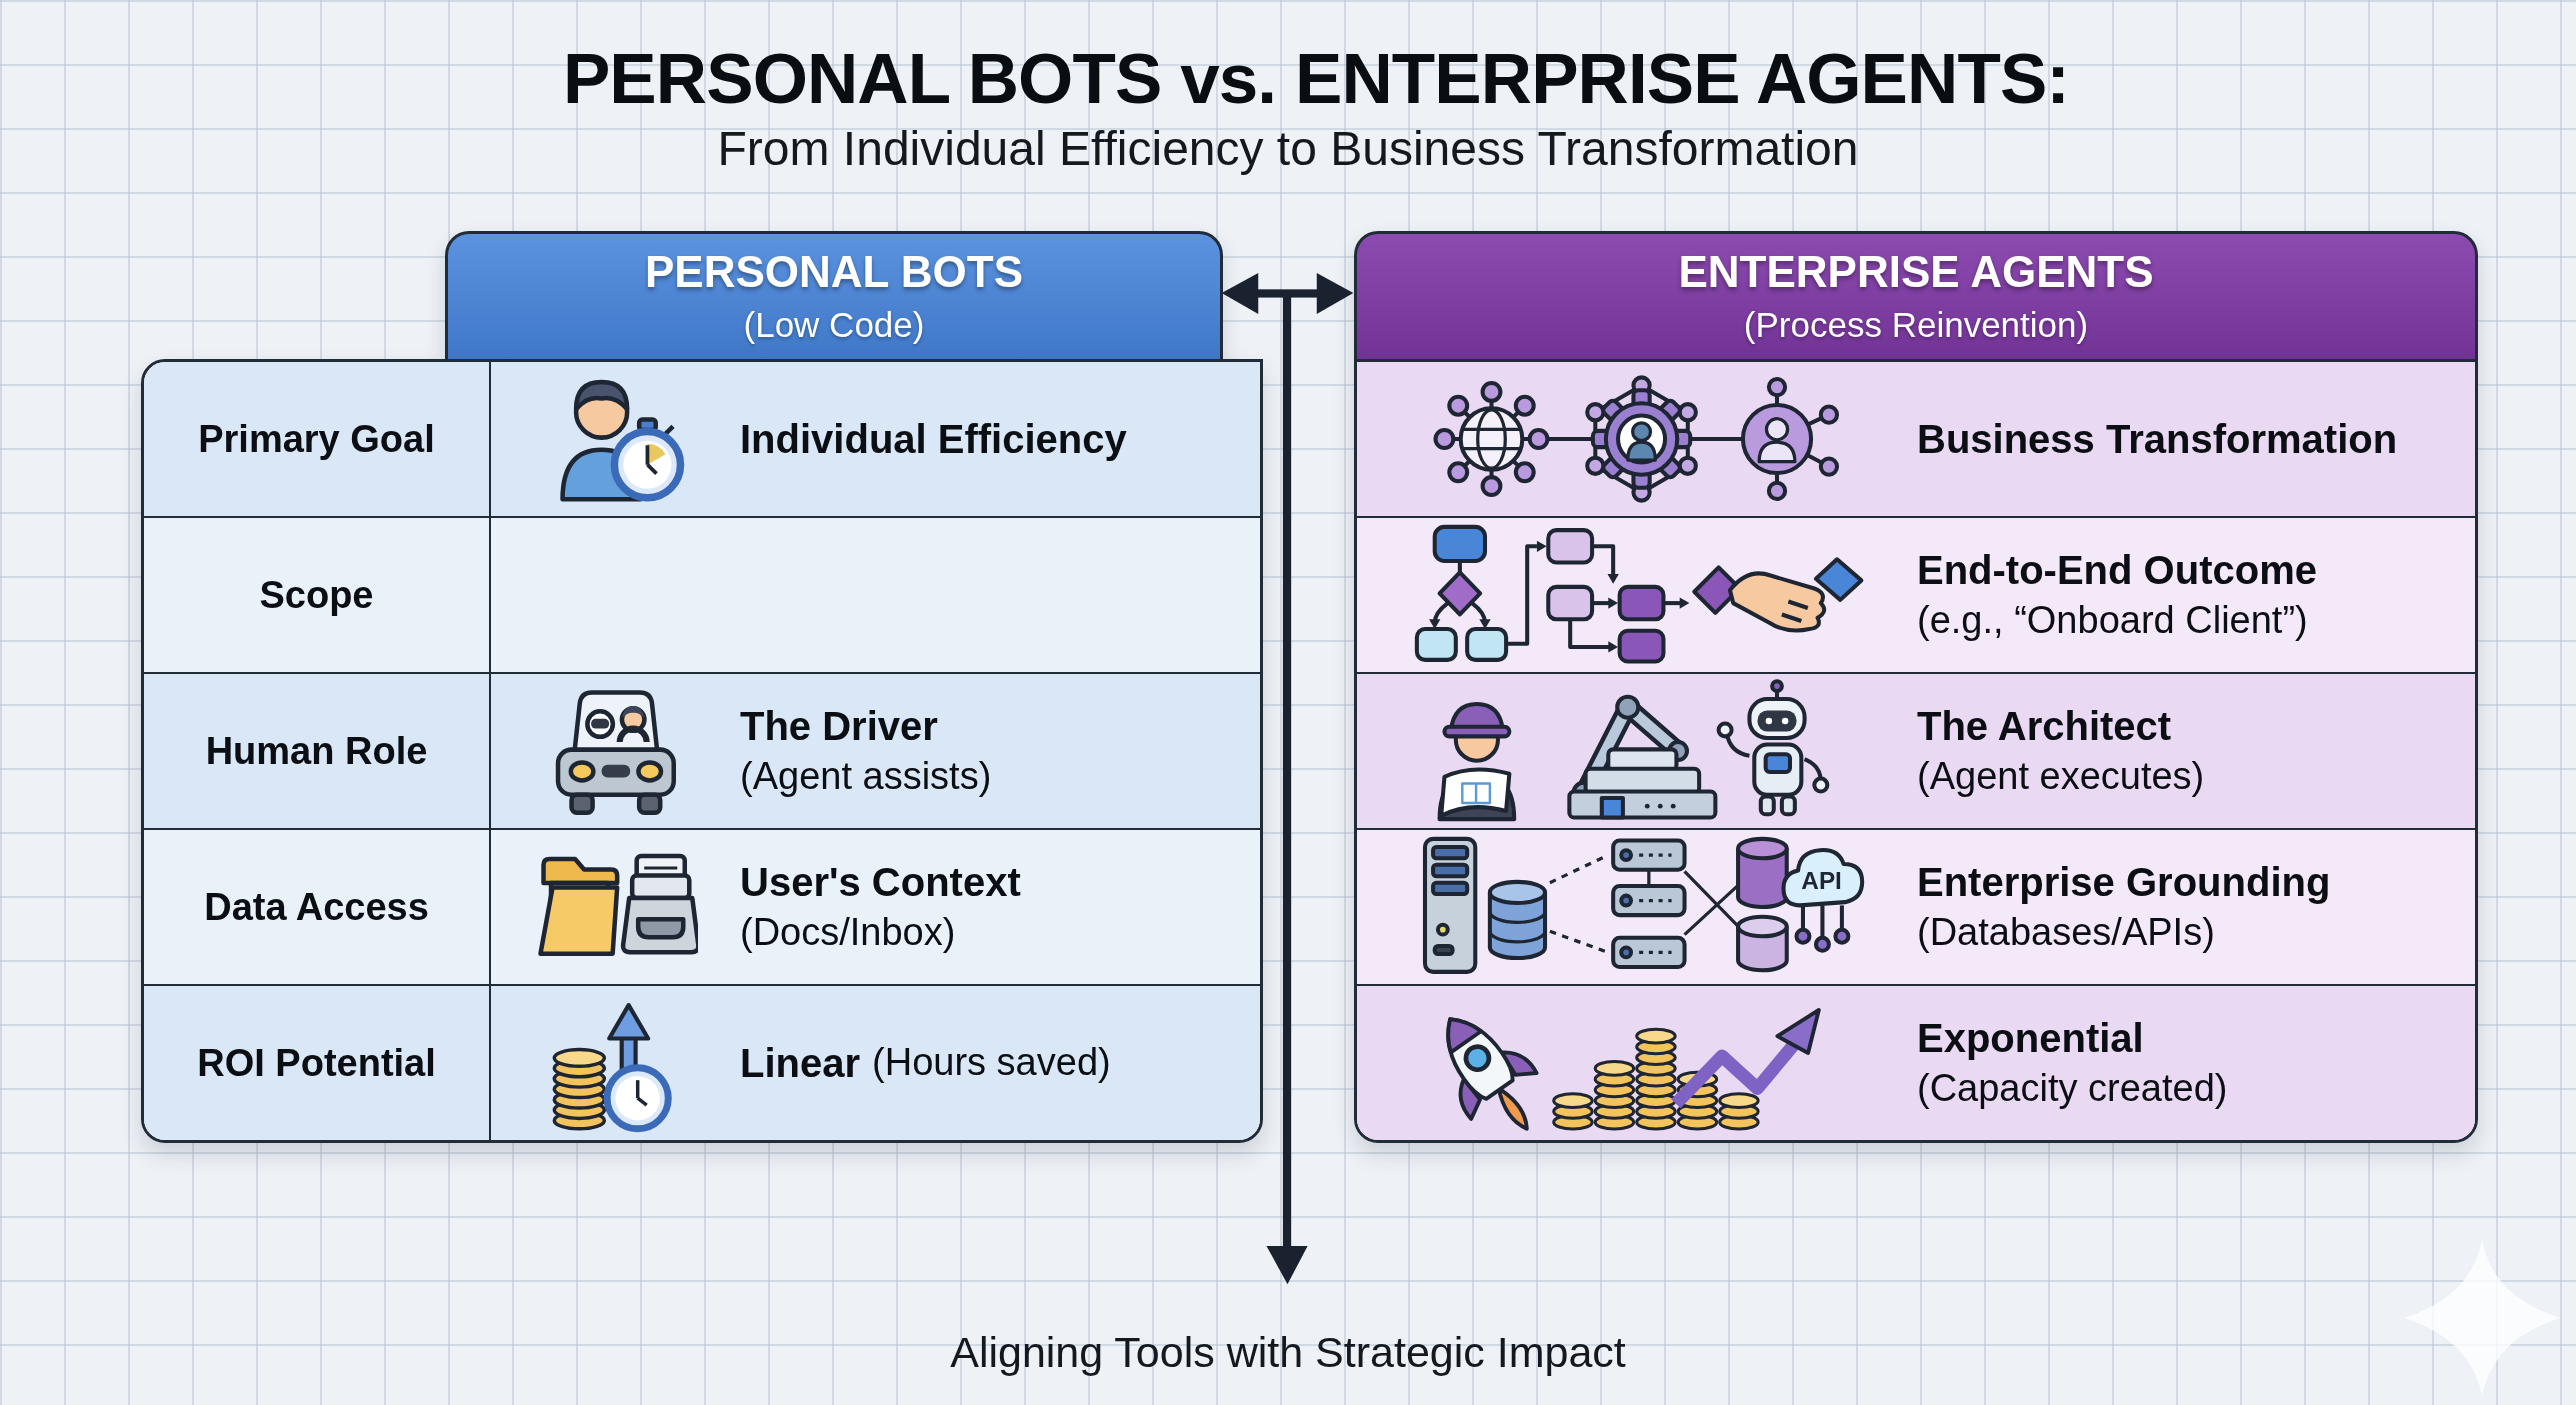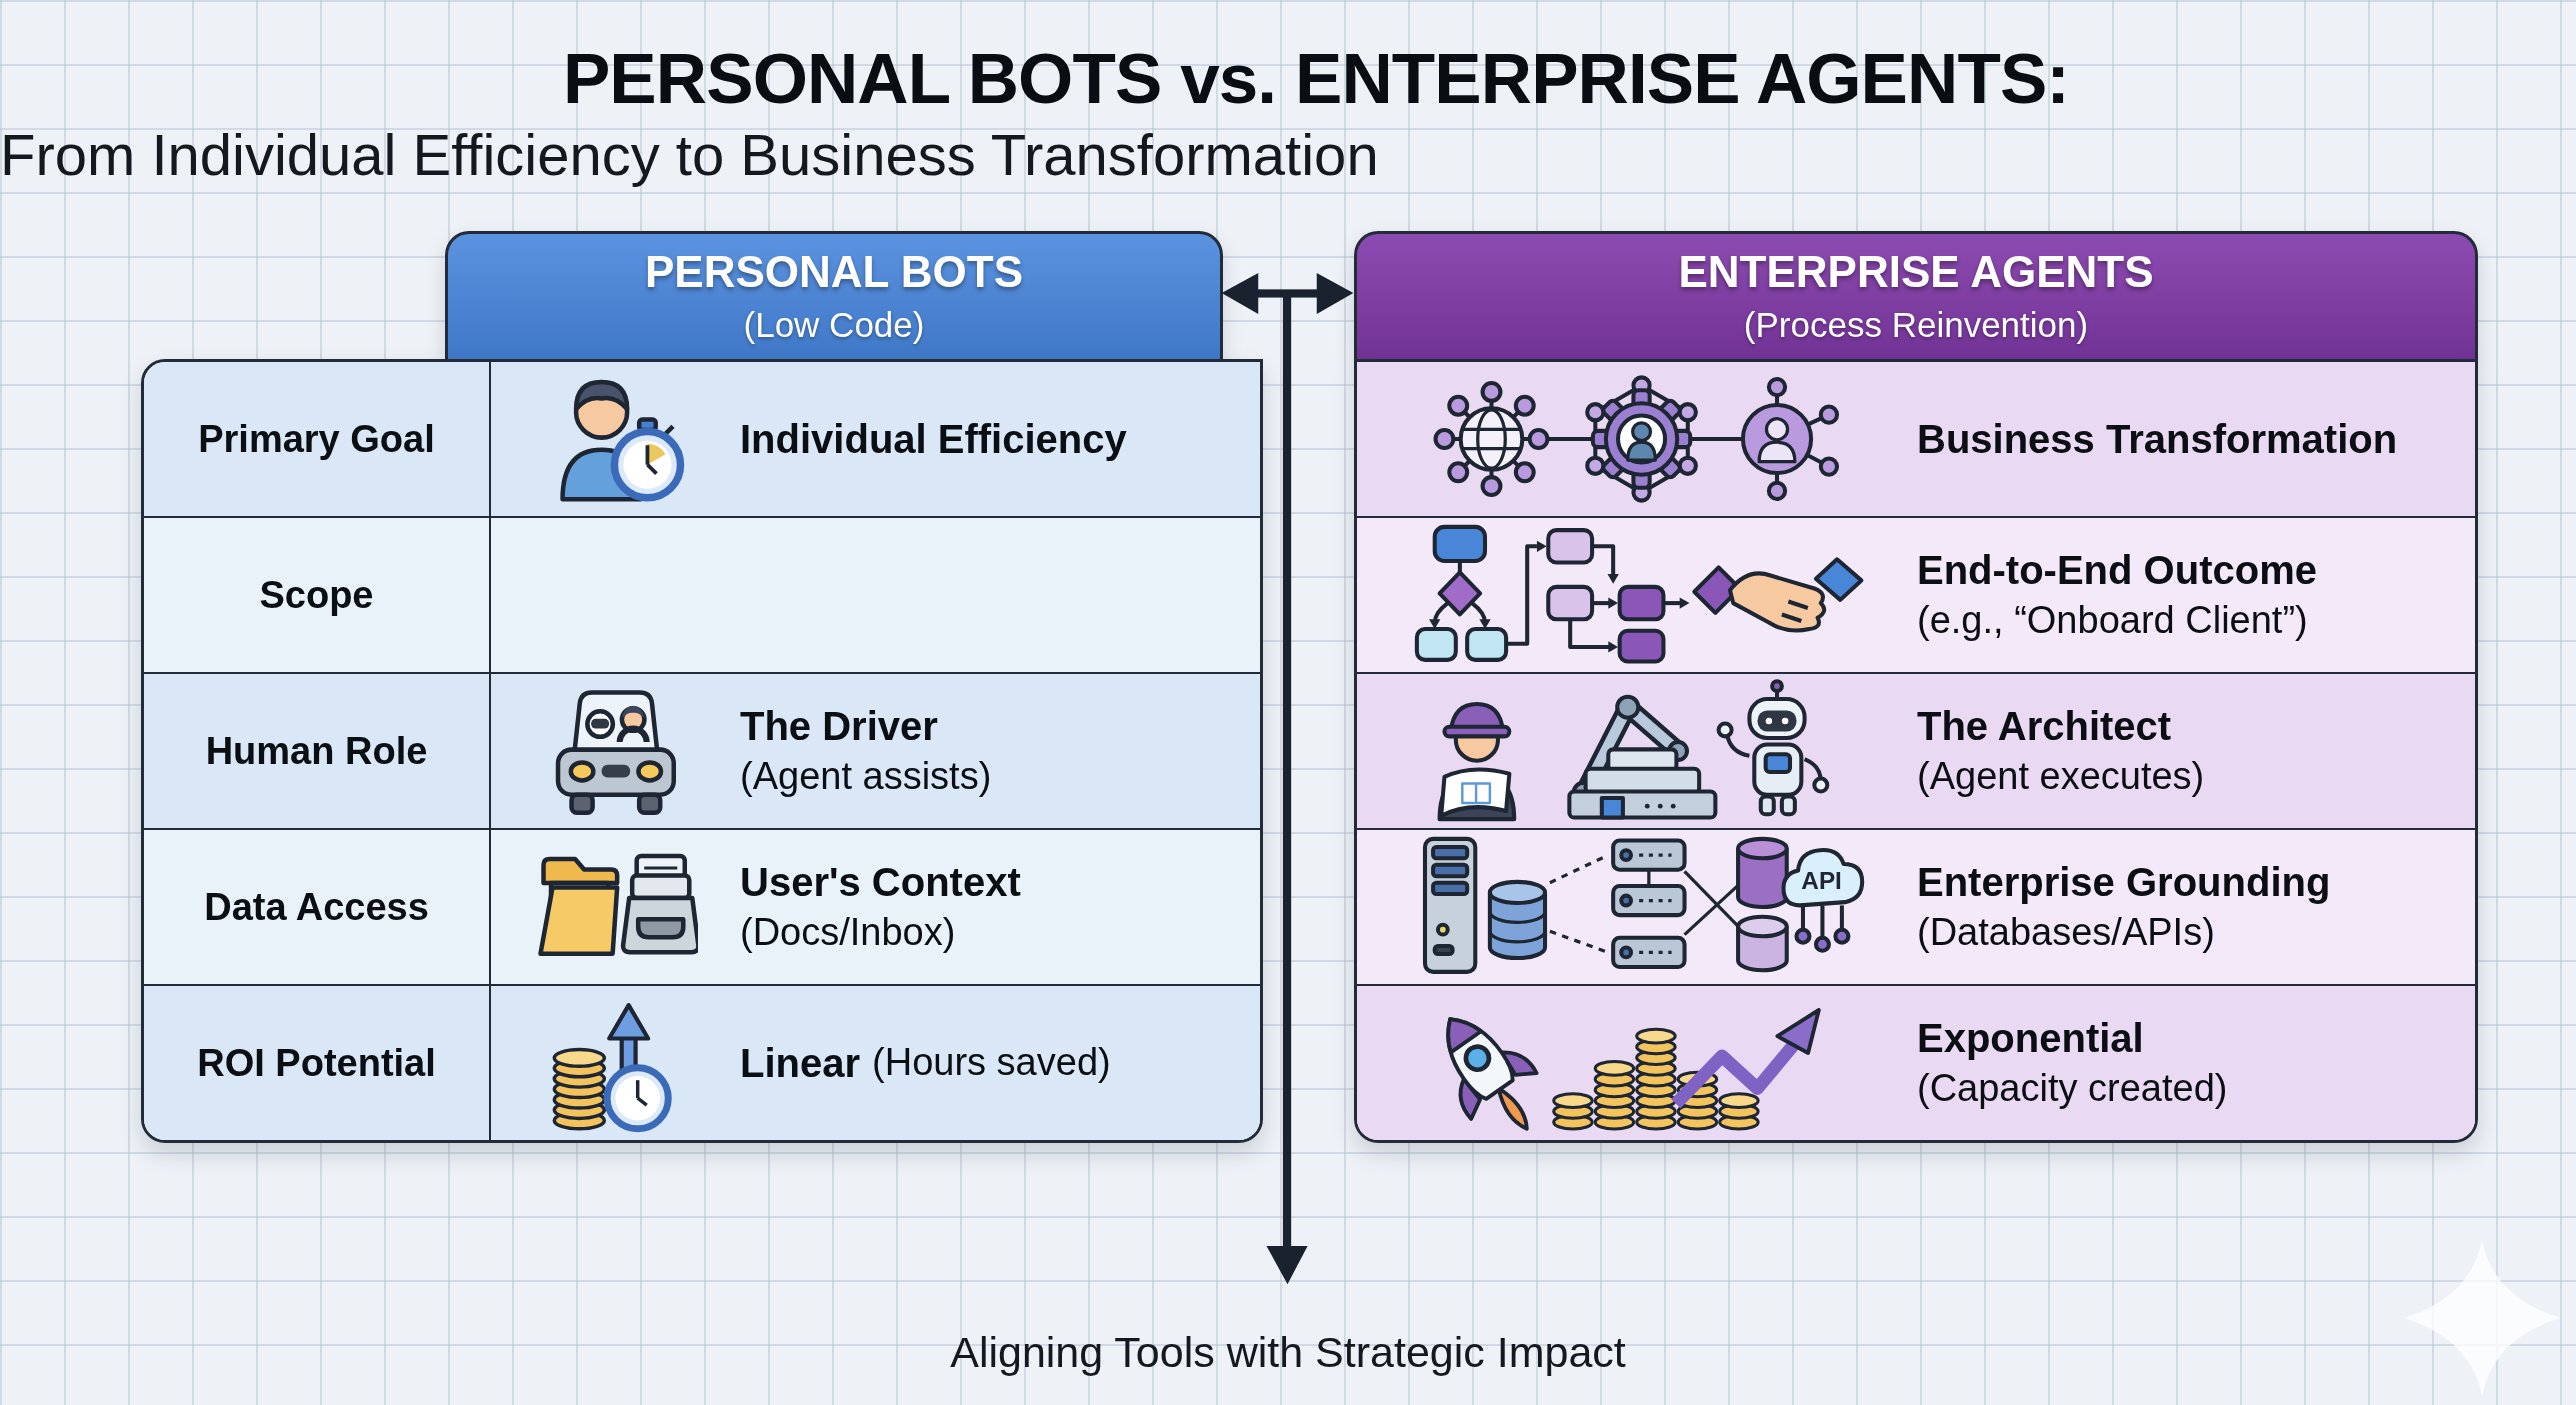--- a/index.html
+++ b/index.html
@@ -7,22 +7,22 @@
     position:relative;width:2576px;height:1405px;overflow:hidden;
     font-family:"Liberation Sans",sans-serif;color:#0b0e13;
     background-color:#eef2f7;
     background-image:
       linear-gradient(to right, rgba(178,192,207,.48) 1.8px, transparent 1.8px),
       linear-gradient(to bottom, rgba(178,192,207,.48) 1.8px, transparent 1.8px);
     background-size:64px 64px;
   }
   .title{position:absolute;top:38px;left:0;width:100%;text-align:center;
     font-size:71px;font-weight:800;letter-spacing:-0.9px;color:#0a0d12;margin-left:28px;}
-  .subtitle{position:absolute;top:121px;left:0;width:100%;
-    font-size:58px;font-weight:400;color:#14181f;}
+  .subtitle{position:absolute;top:121px;left:0;width:100%;text-align:center;
+    font-size:48px;font-weight:400;color:#14181f;}
   .hdr{position:absolute;top:231px;height:128px;box-sizing:border-box;
     border:3.7px solid #222b38;border-bottom:none;border-radius:24px 24px 0 0;
     display:flex;flex-direction:column;align-items:center;justify-content:center;
     color:#fff;box-shadow:0 9.1px 20px rgba(25,35,55,.16);}
   .hdr .t{font-size:44px;font-weight:700;text-shadow:0 2.7px 4.6px rgba(0,0,0,.35);line-height:1.1;}
   .hdr .s{font-size:35px;font-weight:500;margin-top:9px;text-shadow:0 1.8px 3.7px rgba(0,0,0,.3);}
   .hdr.personal{left:445px;width:778px;background:linear-gradient(180deg,#5b93e0,#4078c8);}
   .hdr.enterprise{left:1354px;width:1124px;background:linear-gradient(180deg,#8c4bb0,#723396);}
   .tbl{position:absolute;top:359px;box-sizing:border-box;border:3.7px solid #222b38;
     overflow:hidden;box-shadow:0 11px 22px rgba(25,35,55,.16);}

